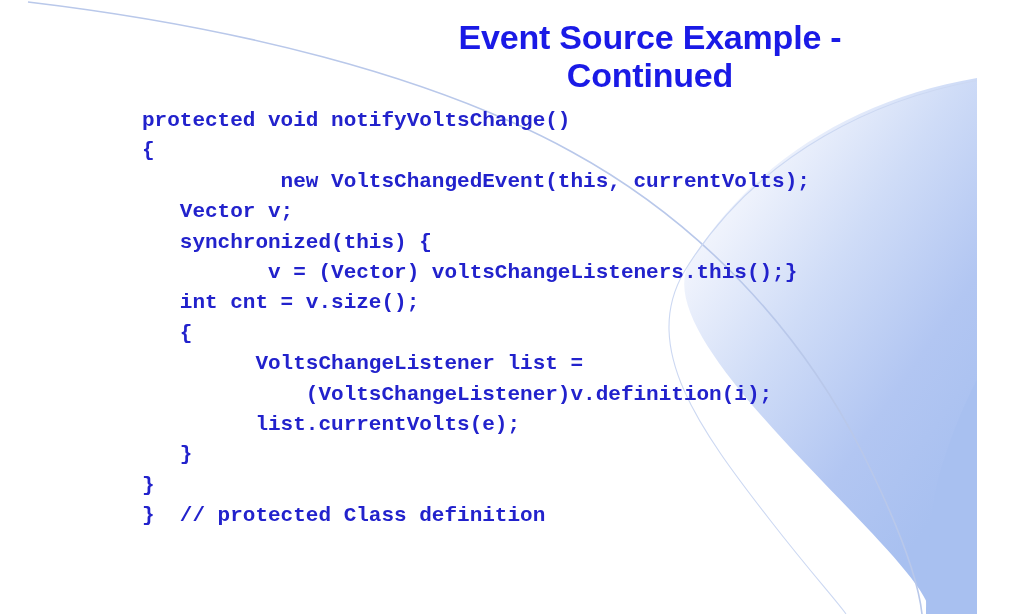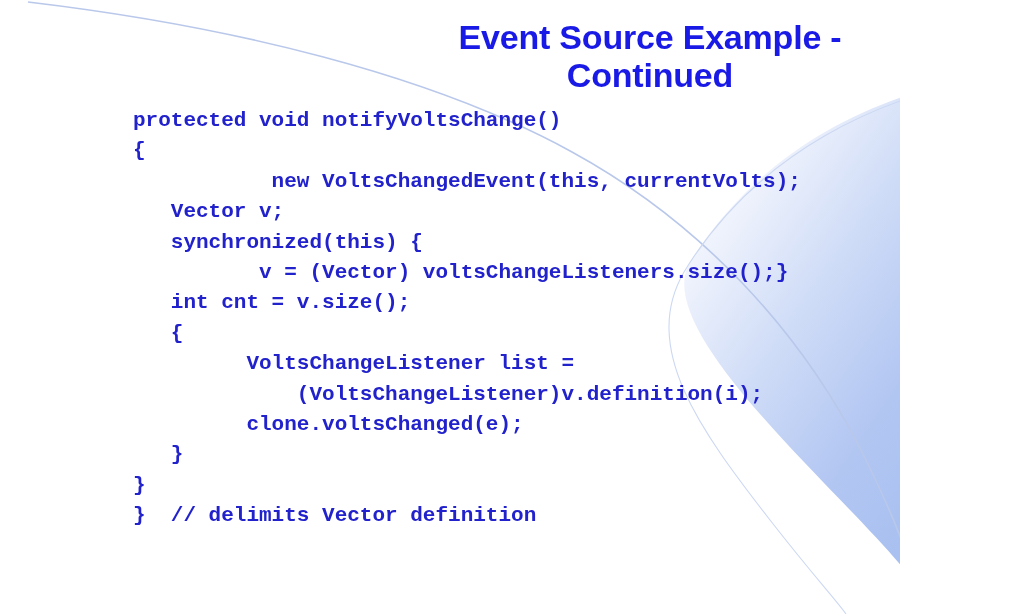--- a/index.html
+++ b/index.html
@@ -3,21 +3,21 @@
 <meta charset="utf-8">
 <title>Event Source Example - Continued</title>
 <style>
   html, body {
     margin: 0;
     padding: 0;
     background: #ffffff;
   }
   #slide {
     position: relative;
-    width: 900px;
+    width: 977px;
     height: 614px;
     background: #ffffff;
     overflow: hidden;
     font-family: "Liberation Sans", sans-serif;
   }
 
   
   #bg-art {
     position: absolute;
     left: 0; top: 0;
@@ -42,21 +42,21 @@
     font-size: 34px;
     line-height: 38px;
     color: #1a1ae6;
     letter-spacing: -0.2px;
     white-space: pre;
   }
 
   
   #code-block {
     position: absolute;
-    left: 133px;
+    left: 142px;
     top: 106px;
     z-index: 4;
   }
   .code-line {
     display: block;
     font-family: "Liberation Mono", "DejaVu Sans Mono", monospace;
     font-weight: bold;
     font-size: 21px;
     line-height: 30.4px;
     color: #2222cc;
@@ -107,24 +107,24 @@
     <span class="title-line">Event Source Example -</span>
     <span class="title-line">Continued</span>
   </div>
 
   <div id="code-block">
       <span class="code-line">protected void notifyVoltsChange()</span>
       <span class="code-line">{</span>
       <span class="code-line">           new VoltsChangedEvent(this, currentVolts);</span>
       <span class="code-line">   Vector v;</span>
       <span class="code-line">   synchronized(this) {</span>
-      <span class="code-line">          v = (Vector) voltsChangeListeners.size();}</span>
+      <span class="code-line">          v = (Vector) voltsChangeListeners.this();}</span>
       <span class="code-line">   int cnt = v.size();</span>
       <span class="code-line">   {</span>
       <span class="code-line">         VoltsChangeListener list =</span>
       <span class="code-line">             (VoltsChangeListener)v.definition(i);</span>
-      <span class="code-line">         clone.voltsChanged(e);</span>
+      <span class="code-line">         list.currentVolts(e);</span>
       <span class="code-line">   }</span>
       <span class="code-line">}</span>
-      <span class="code-line">}  // delimits Vector definition</span>
+      <span class="code-line">}  // protected Class definition</span>
     </div>
 
 </div>
 
 </body></html>

